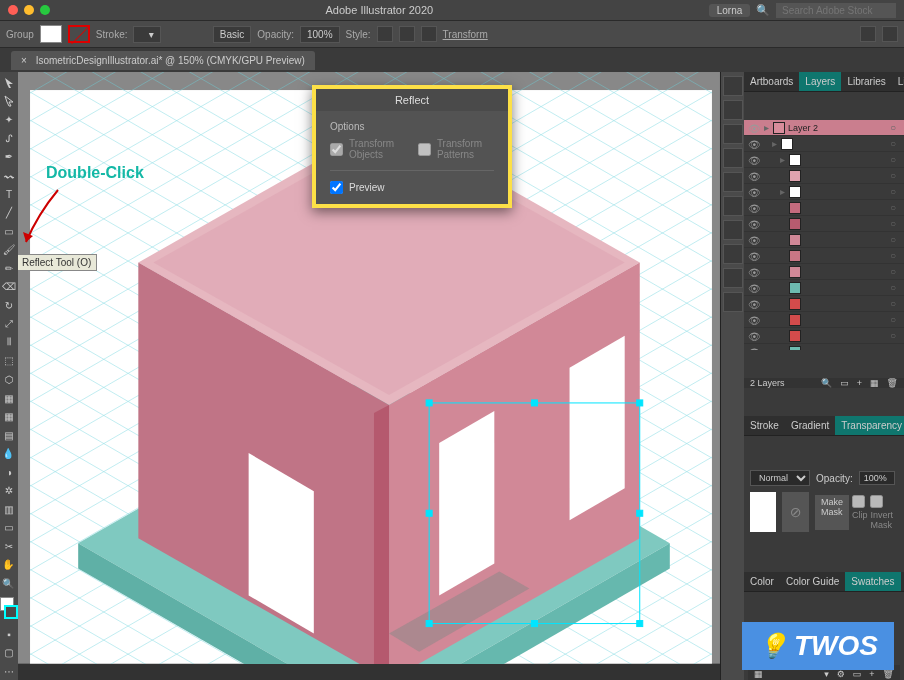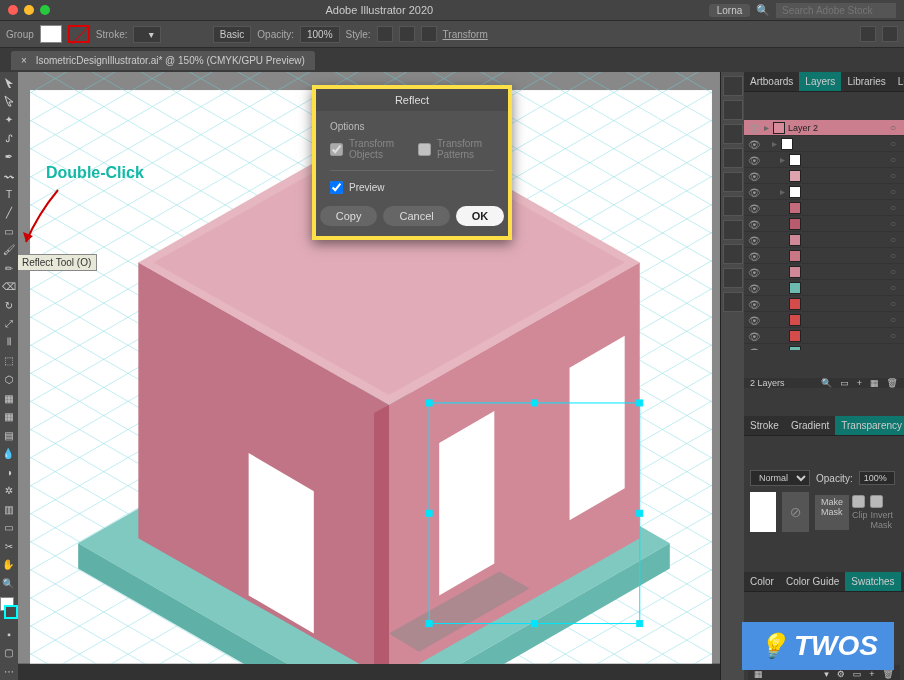--- a/index.html
+++ b/index.html
@@ -606,24 +606,19 @@
       <input type="checkbox" checked="" disabled="" style="">
       <span>Transform Objects</span>
       <input type="checkbox" disabled="" style="margin-left: 8px;">
       <span>Transform Patterns</span>
     </div>
     <div class="div"></div>
     <div class="chkrow on">
       <input type="checkbox" checked="" style="">
       <span>Preview</span>
     </div>
-    <div class="btns">
-      <div class="btn sec">Copy</div>
-      <div class="btn sec">Cancel</div>
-      <div class="btn pri">OK</div>
-    </div>
   </div>
 </div>
 
 <div class="twos-badge">
   <span class="bulb">💡</span>
   <span>TWOS</span>
 </div>
 
 </body></html>

